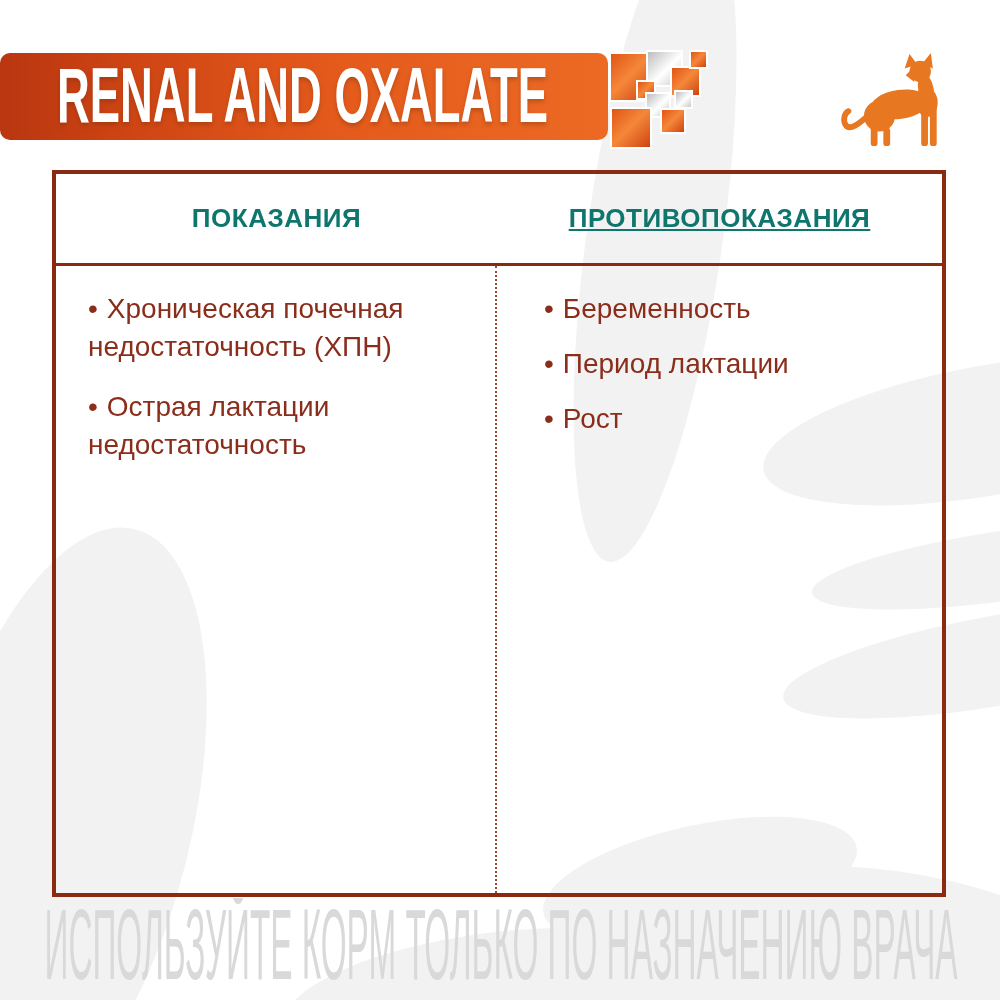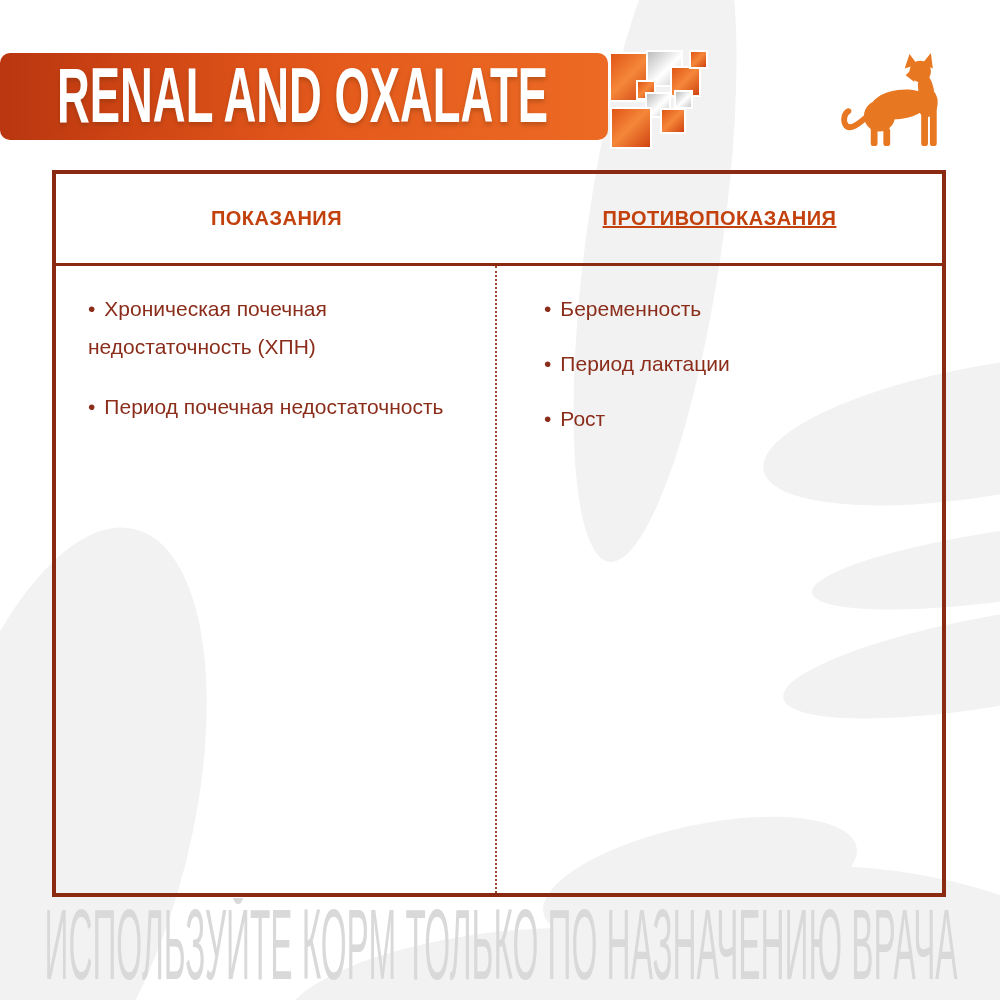--- a/index.html
+++ b/index.html
@@ -26,31 +26,31 @@
   .cat{position:absolute;left:840px;top:52px;}
 
   
   .vet-table{
     position:absolute;left:52px;top:170px;width:894px;height:727px;
     border:4px solid #8a2a12;box-sizing:border-box;background:transparent;
   }
   .thead{display:flex;height:89px;border-bottom:3px solid #8a2a12;}
   .th{
     display:flex;align-items:center;justify-content:center;
-    font-size:20px;font-weight:bold;color:#c2410c;letter-spacing:0.5px;
+    font-size:26px;font-weight:bold;color:#0f766e;letter-spacing:0.5px;
   }
   .th.left{width:441px;}
   .th.right{flex:1;text-decoration:underline;}
   .tbody{display:flex;height:627px;}
   .col{box-sizing:border-box;padding-top:24px;}
   .col-left{width:441px;border-right:2px dotted #a0462c;padding-left:32px;}
   .col-left .item{width:377px;}
   .col-right{flex:1;padding-left:47px;padding-right:5px;}
   .item{
-    font-size:21px;line-height:38px;color:#8b2d1b;margin-bottom:22px;
+    font-size:28px;line-height:38px;color:#8b2d1b;margin-bottom:22px;
   }
   .col-right .item{margin-bottom:17px;}
   .bullet{margin-right:9px;}
 
   
   .wm{position:absolute;left:0;top:898px;}
 </style>
 </head>
 <body>
 
@@ -106,21 +106,21 @@
   </svg>
 
   <div class="vet-table">
     <div class="thead">
       <div class="th left">ПОКАЗАНИЯ</div>
       <div class="th right">ПРОТИВОПОКАЗАНИЯ</div>
     </div>
     <div class="tbody">
       <div class="col col-left">
         <div class="item"><span class="bullet">•</span><span>Хроническая почечная недостаточность (ХПН)</span></div>
-        <div class="item"><span class="bullet">•</span><span>Период почечная недостаточность</span></div>
+        <div class="item"><span class="bullet">•</span><span>Острая лактации недостаточность</span></div>
       </div>
       <div class="col col-right">
         <div class="item"><span class="bullet">•</span><span>Беременность</span></div>
         <div class="item"><span class="bullet">•</span><span>Период лактации</span></div>
         <div class="item"><span class="bullet">•</span><span>Рост</span></div>
       </div>
     </div>
   </div>
 
   <svg class="wm" viewBox="0 0 1000 100" width="1000" height="100">

